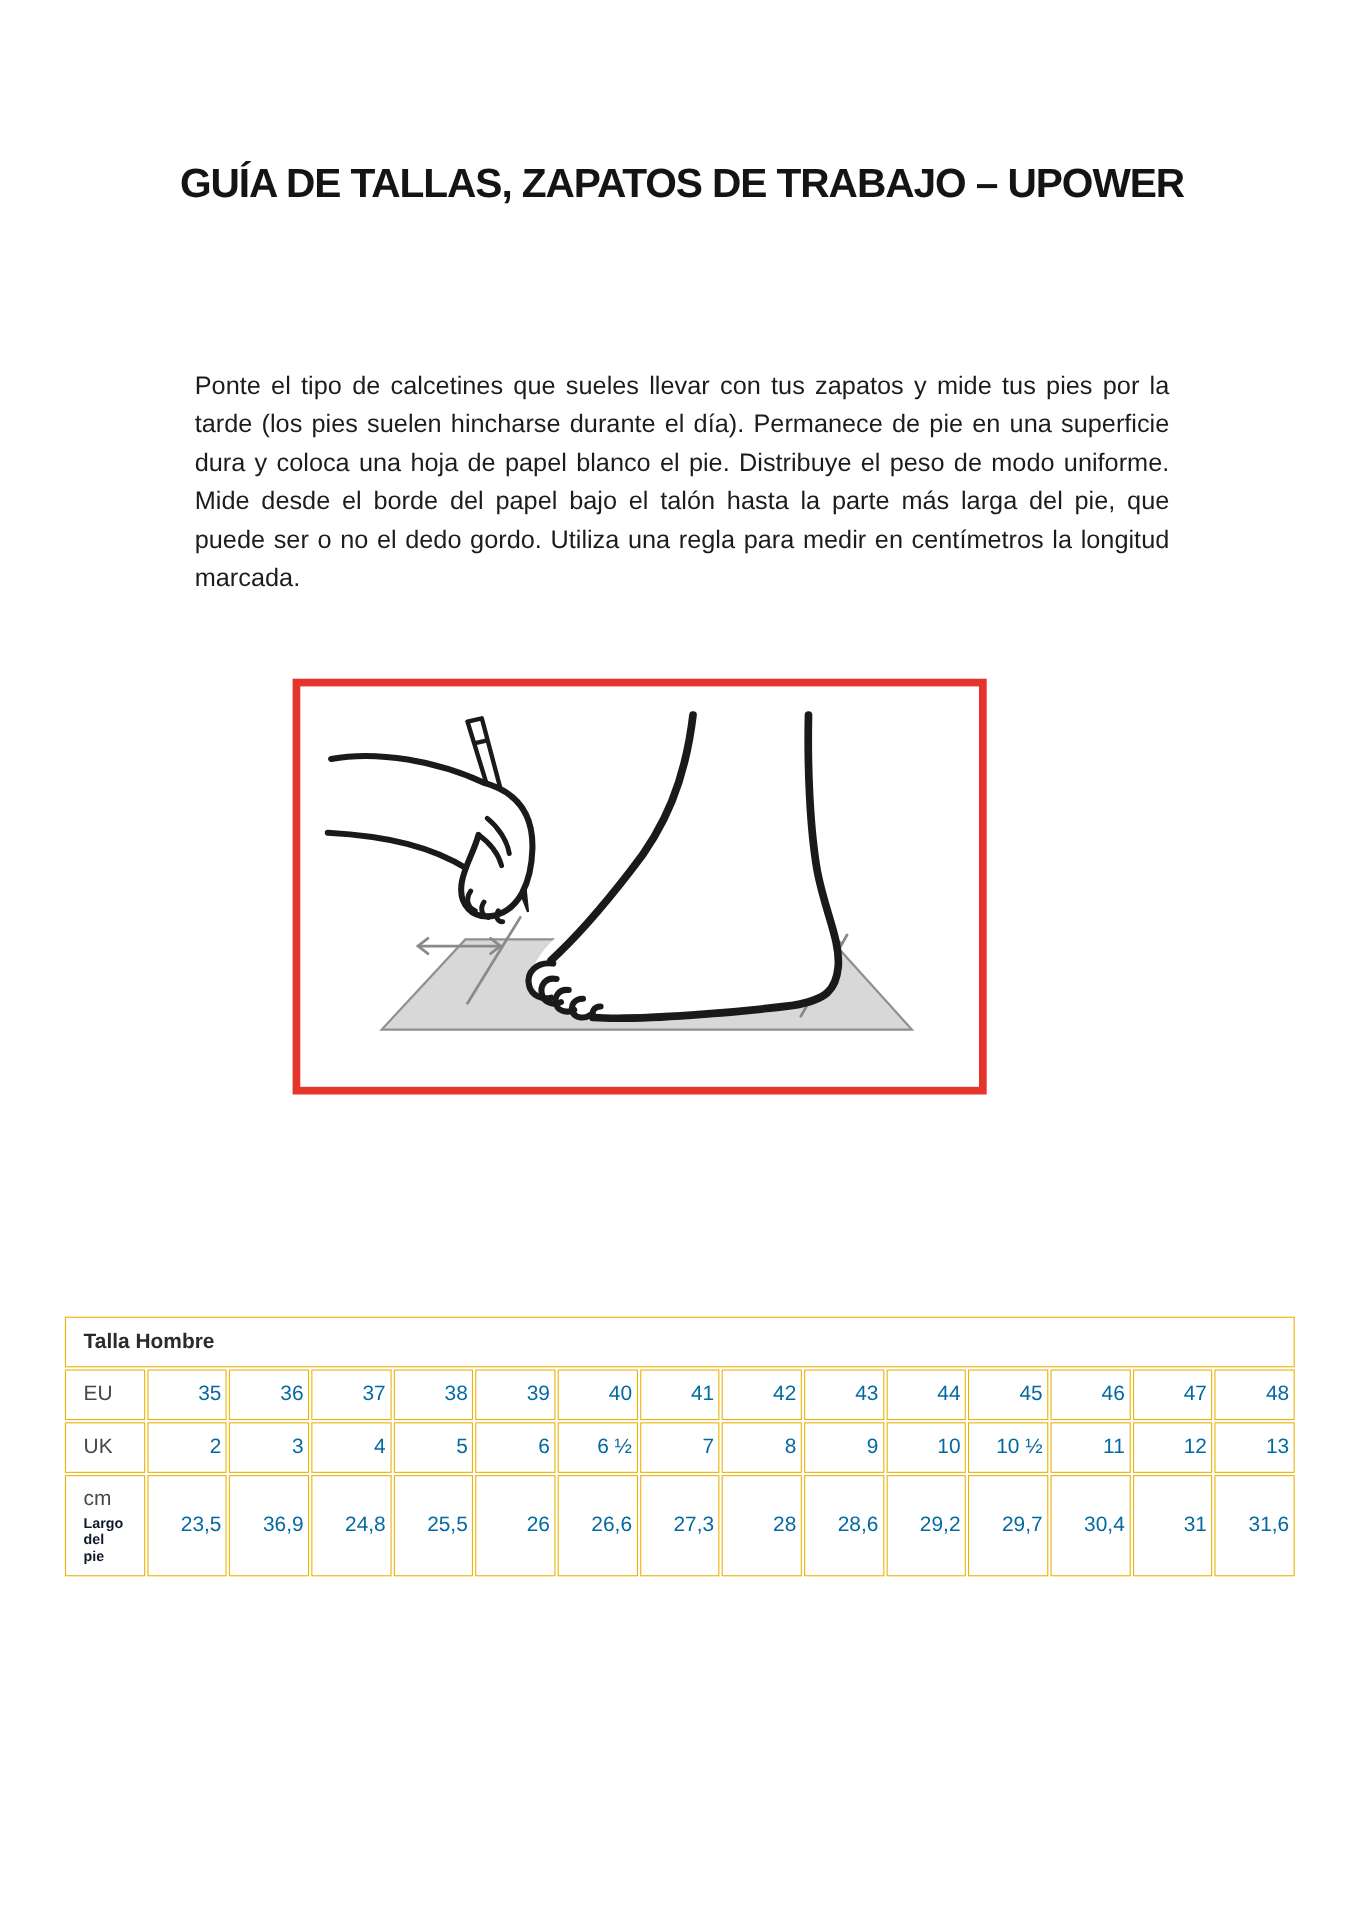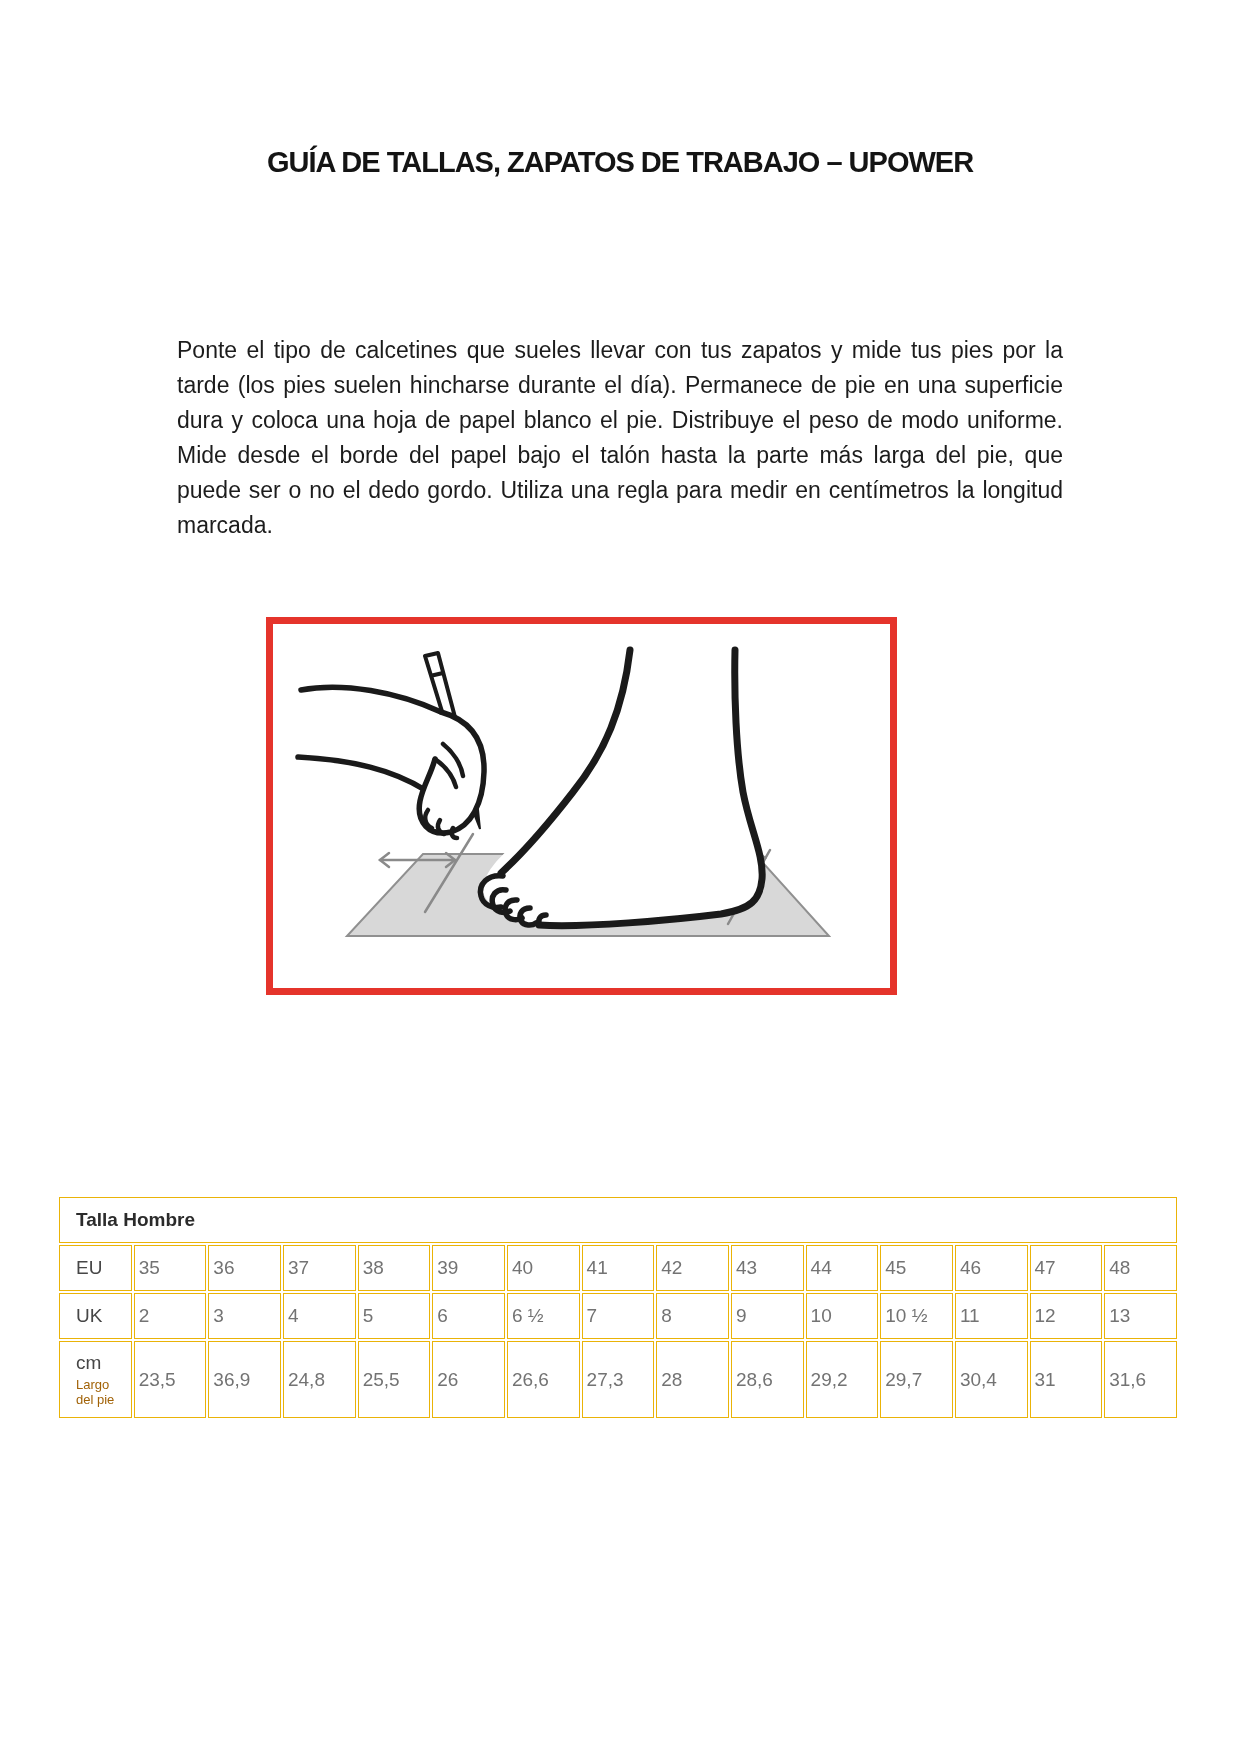--- a/index.html
+++ b/index.html
@@ -13,21 +13,21 @@
     width: 1240px;
     height: 1754px;
     margin: 0 auto;
     background: #ffffff;
     overflow: hidden;
   }
   .doc-title {
     position: absolute;
     top: 146px; left: 0; width: 1240px;
     text-align: center;
-    font-size: 29px;
+    font-size: 37px;
     font-weight: 700;
     letter-spacing: -1px;
     color: #141414;
   }
   .section-heading {
     position: absolute;
     left: 0; width: 1240px;
     text-align: center;
     font-size: 27px;
     font-weight: 400;
@@ -78,30 +78,30 @@
     font-size: 19px;
   }
   td.label-cell {
     background: #f1f1f1;
     text-align: left;
     padding: 10px 16px;
     width: 140px;
     color: #474747;
   }
   td.value-cell {
-    text-align: left;
+    text-align: right;
     padding: 10px 4px;
-    color: #737373;
+    color: #0369a1;
   }
   .row-eu td, .row-uk td { height: 46px; }
   .row-cm td { height: 64px; }
   .sub-label {
     font-size: 13px;
-    font-weight: 400;
-    color: #a16207;
+    font-weight: 700;
+    color: #0f172a;
     margin-top: 3px;
   }
 </style>
 </head>
 <body>
 
 <div class="page">
 
   <div class="doc-title">GUÍA DE TALLAS, ZAPATOS DE TRABAJO – UPOWER</div>
 

